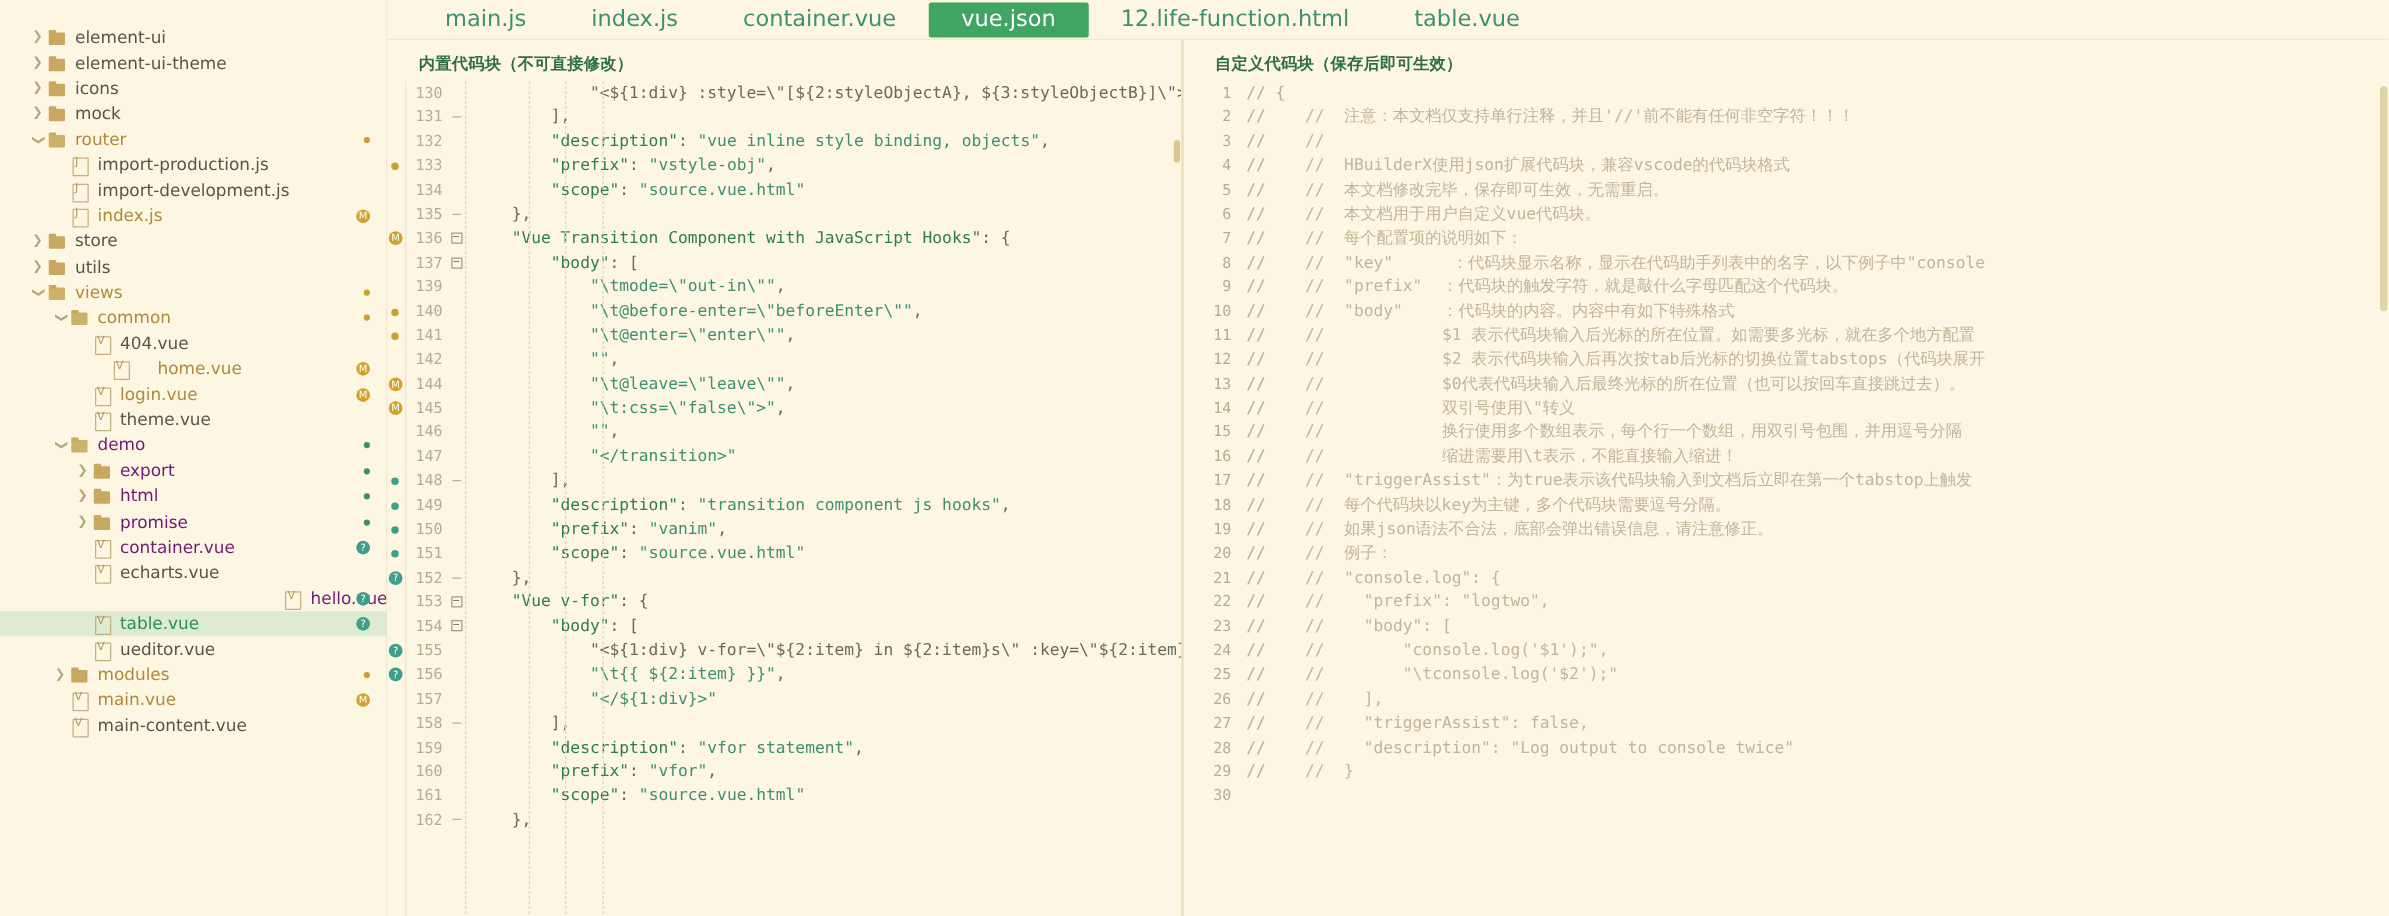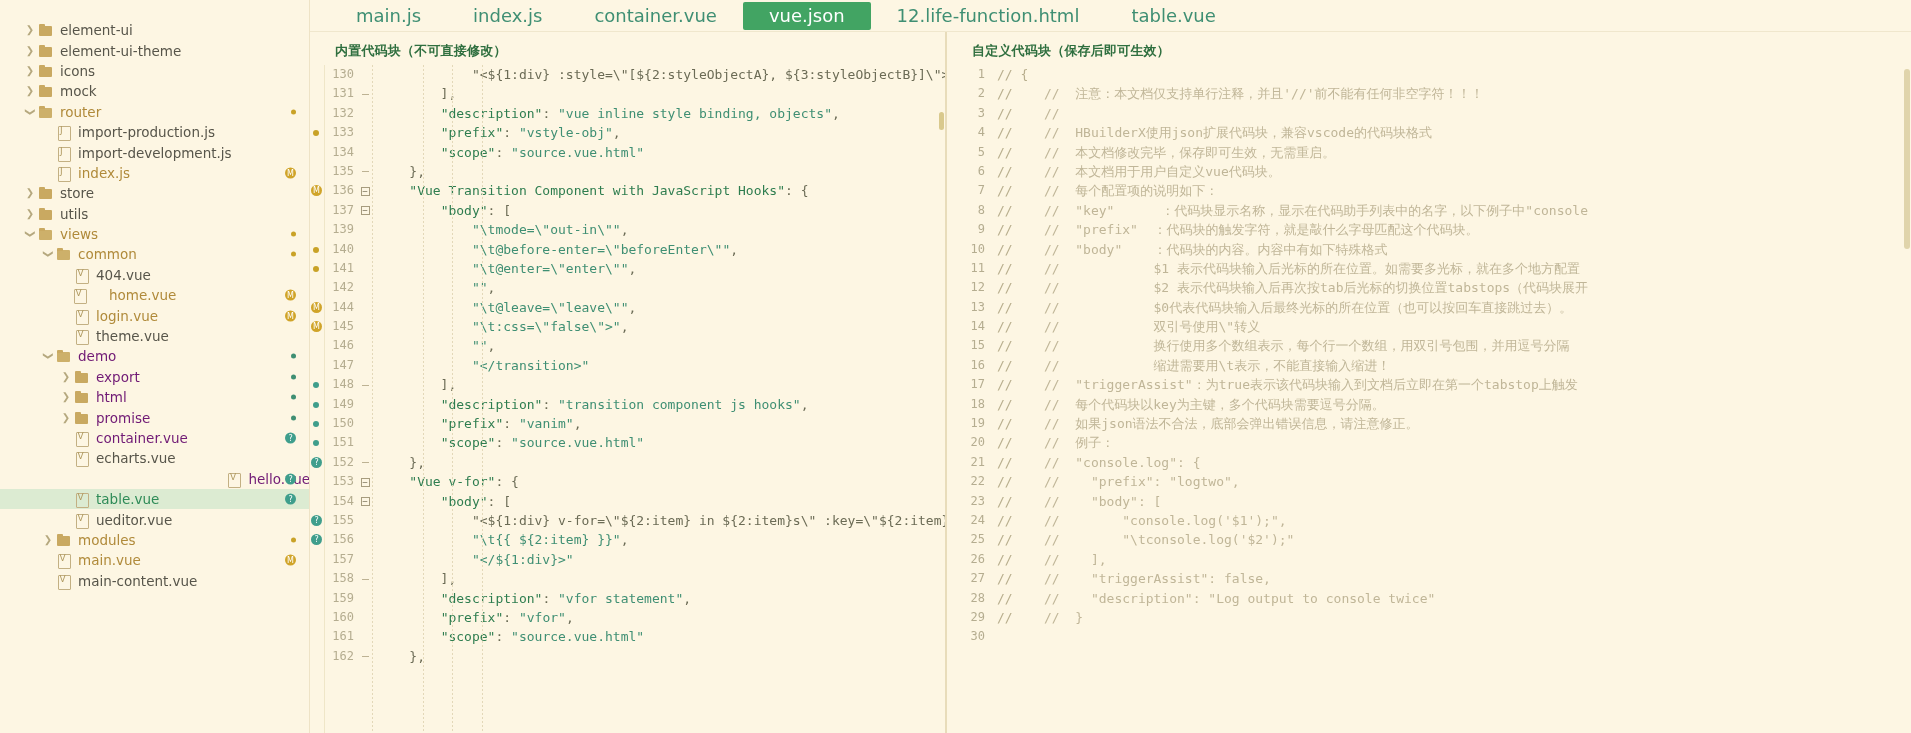--- a/index.html
+++ b/index.html
@@ -356,21 +356,21 @@
           </span>
           <span class="ficon folder open"></span>
           <span class="tlabel amber">common</span>
           <span class="badge dot-a"></span>
         </div>
         <div class="tree-row" style="padding-left: 58px;">
           <span class="tw"></span>
           <span class="ficon file vue"></span>
           <span class="tlabel dark">404.vue</span>
         </div>
-        <div class="tree-row" style="padding-left: 41px; gap: 15px;">
+        <div class="tree-row" style="padding-left: 58px; gap: 15px;">
           <span class="tw"></span>
           <span class="ficon file vue"></span>
           <span class="tlabel amber">home.vue</span>
           <span class="badge m">M</span>
         </div>
         <div class="tree-row" style="padding-left: 58px;">
           <span class="tw"></span>
           <span class="ficon file vue"></span>
           <span class="tlabel amber">login.vue</span>
           <span class="badge m">M</span>

